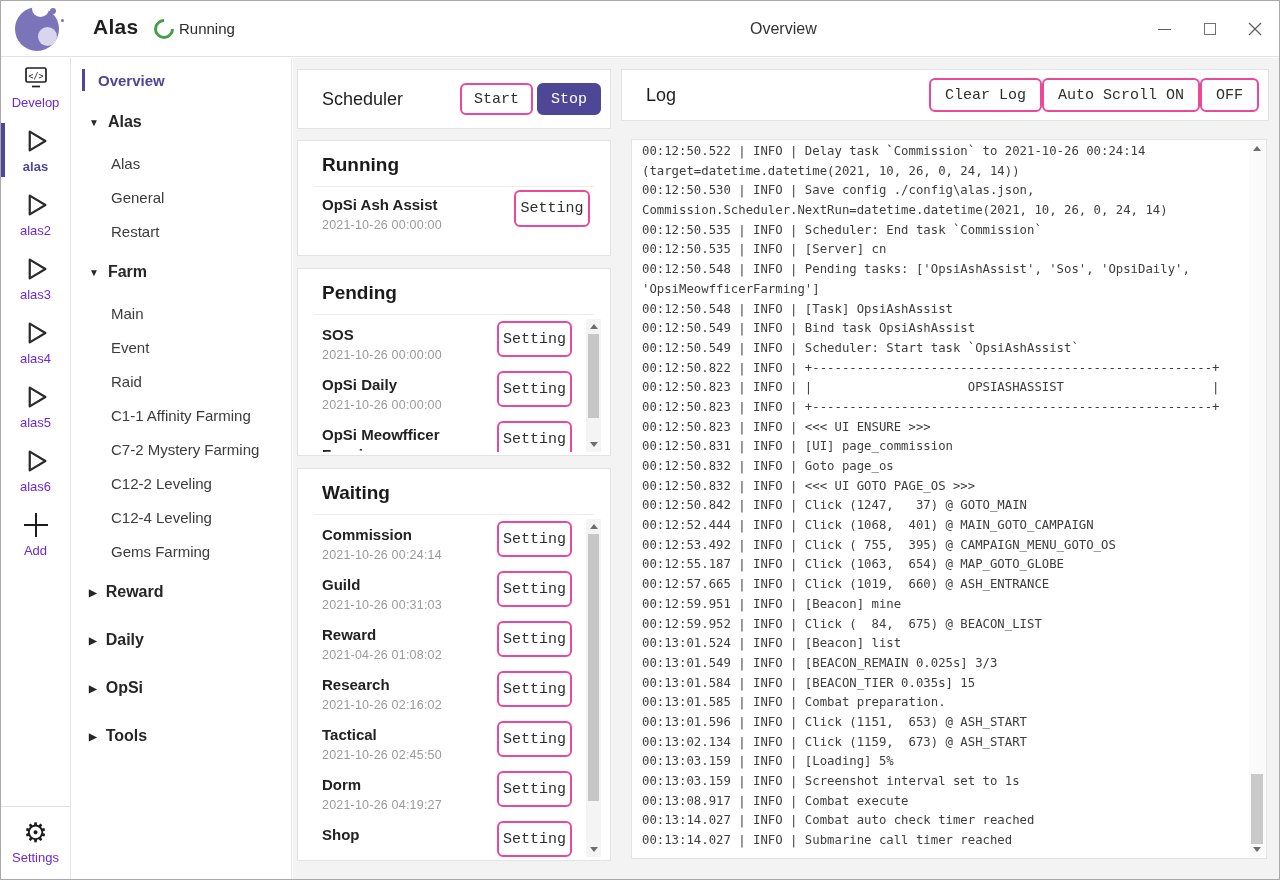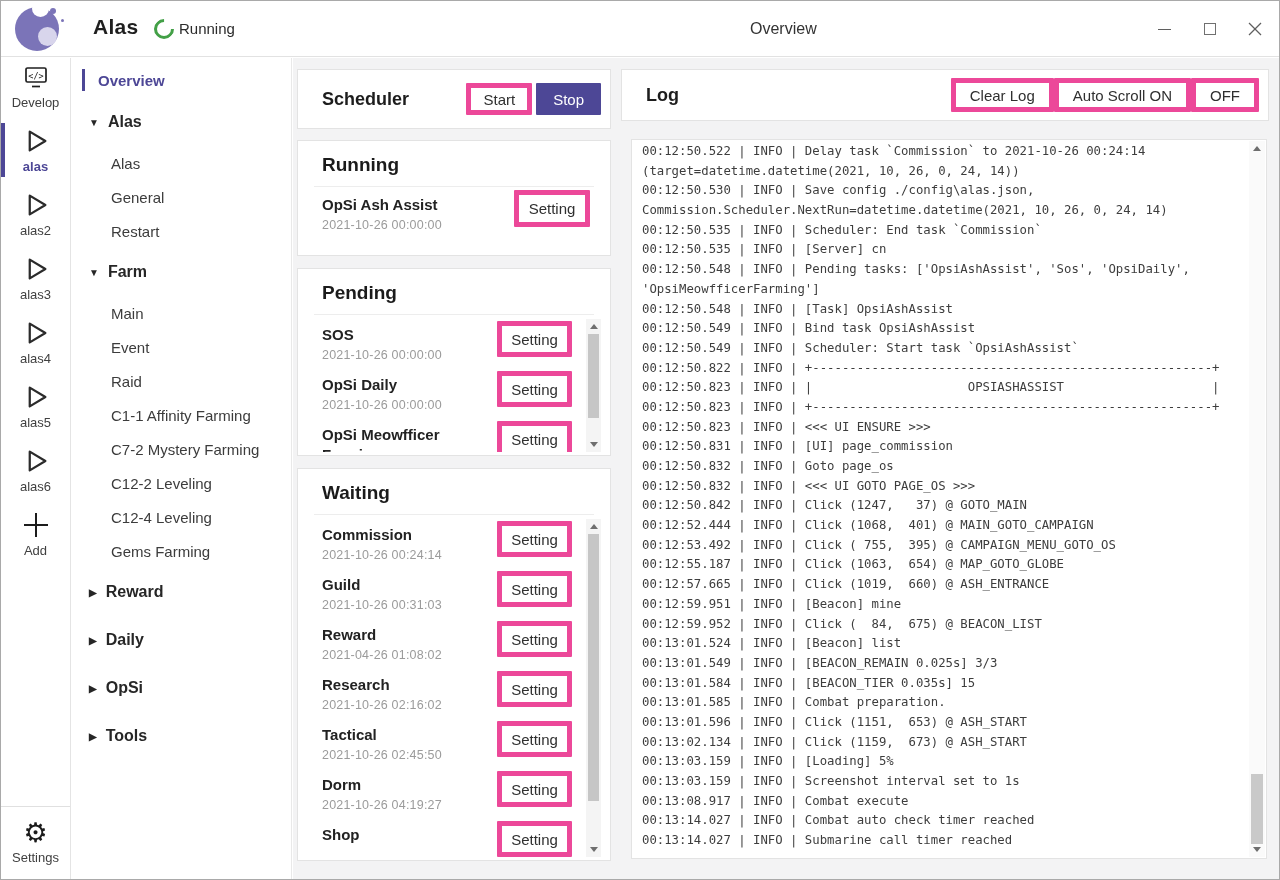--- a/index.html
+++ b/index.html
@@ -28,21 +28,21 @@
   .win-controls{position:absolute;right:2px;top:0;height:56px;display:flex;align-items:center}
   .win-btn{width:45px;height:56px;display:flex;align-items:center;justify-content:center;cursor:pointer}
   .ico-min{width:13px;height:1px;background:#5f5f5f}
   .ico-max{width:12px;height:12px;border:1px solid #707070}
 
   
   .rail{position:absolute;left:0;top:57px;bottom:0;width:70px;background:#fff;
         border-right:1px solid #e4e4e4;display:flex;flex-direction:column}
   .rail-item{position:relative;display:flex;flex-direction:column;align-items:center;gap:3px;
              padding:8px 0 8px;cursor:pointer}
-  .rail-label{font-size:13px;color:#404040}
+  .rail-label{font-size:13px;color:#6d28d9}
   .rail-item.active .rail-label{color:var(--accent);font-weight:700}
   .rail-item.active::before{content:'';position:absolute;left:0;top:5px;bottom:5px;width:4px;background:var(--accent)}
   .icon-svg{display:block}
   .plus{position:relative;width:24px;height:24px;margin:3px 0}
   .plus::before{content:'';position:absolute;left:0;right:0;top:11px;height:2px;background:#1c1c1c}
   .plus::after{content:'';position:absolute;top:0;bottom:0;left:11px;width:2px;background:#1c1c1c}
   .gear{font-family:"DejaVu Sans",sans-serif;font-size:27px;line-height:28px;color:#1c1c1c}
   .rail-bottom{margin-top:auto;border-top:1px solid #e0e0e0;padding:4px 0 6px}
 
   
@@ -53,23 +53,23 @@
   .menu-item.active{height:36px;padding-left:27px;font-weight:700;color:var(--accent)}
   .menu-item.active::before{content:'';position:absolute;left:11px;top:7px;bottom:7px;width:3px;background:var(--accent)}
   .menu-item.group-open,.menu-item.group-closed{height:48px;padding-left:18px;font-weight:700;font-size:16px;color:#262626}
   .menu-item.group-open::before{content:'▼';font-size:10px;margin-right:9px}
   .menu-item.group-closed::before{content:'▶';font-size:10px;margin-right:9px}
 
   
   .content{position:absolute;left:292px;top:57px;right:0;bottom:0;background:#f3f3f4}
   .card{position:absolute;background:#fff;border:1px solid #e3e3e3}
   .sched-header{display:flex;align-items:center;height:100%;padding:0 9px 0 24px}
-  .card-title{font-size:18px;font-weight:700;color:#1d1d1d;flex:1}
-  .btn{font-family:Liberation Sans, sans-serif;font-size:15px;color:#2f2f2f;background:#fff;border:5px solid #ec4899;
-       border-radius:1px;padding:0 12px;height:32px;cursor:pointer;white-space:nowrap}
+  .card-title{font-size:18px;font-weight:400;color:#1d1d1d;flex:1}
+  .btn{font-family:Liberation Mono, monospace;font-size:15px;color:#2f2f2f;background:#fff;border:2px solid #ec4899;
+       border-radius:6px;padding:0 12px;height:32px;cursor:pointer;white-space:nowrap}
   .btn-row{display:flex;gap:4px}
   .btn-accent{background:var(--accent);border-color:var(--accent);color:#fff}
 
   .scheduler-card{left:4px;top:11px;width:314px;height:60px}
   .running-card{left:4px;top:82px;width:314px;height:116px}
   .pending-card{left:4px;top:210px;width:314px;height:188px}
   .waiting-card{left:4px;top:410px;width:314px;height:393px}
 
   .section-title{font-size:19px;font-weight:700;color:#1b1b1b;padding:13px 16px 10px 24px}
   .divider{height:1px;background:#ededed;margin:0 16px}

